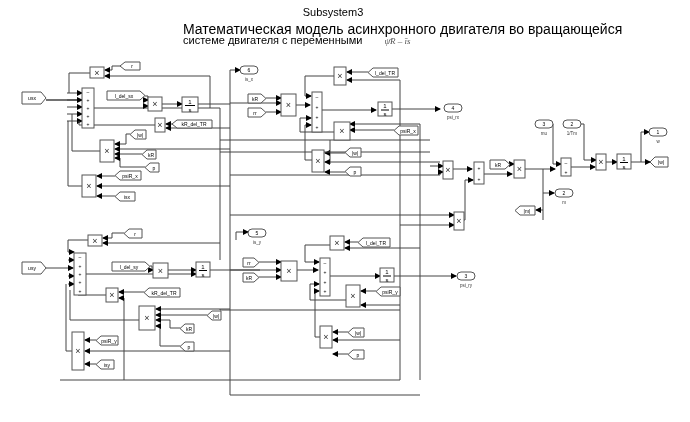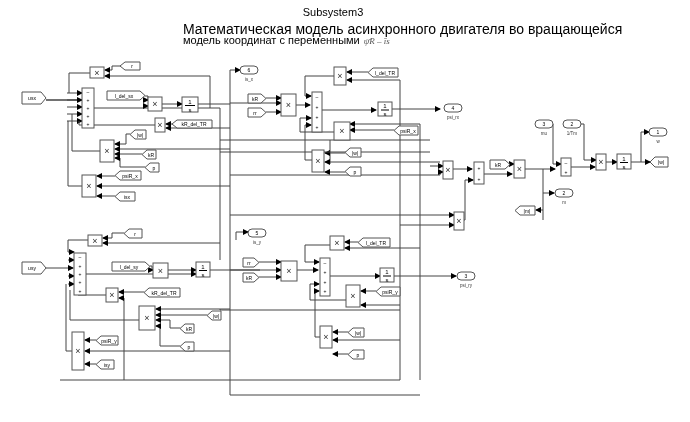--- a/index.html
+++ b/index.html
@@ -1,29 +1,29 @@
 <!DOCTYPE html>
 <html><head>
 <meta charset="utf-8">
 <style>
   html, body { margin:0; padding:0; background:#ffffff; }
   body { width:690px; height:422px; position:relative; overflow:hidden; font-family:"Liberation Sans", sans-serif; }
   #title { position:absolute; left:0; width:666px; top:6px; text-align:center; font-size:11px; color:#000; }
   #sub1 { position:absolute; left:183px; top:21px; font-size:14px; color:#000; white-space:nowrap; }
   #sub2 { position:absolute; left:183px; top:34px; font-size:11px; color:#000; white-space:nowrap; }
-  #sub2 .math { font-family:"Liberation Serif", serif; font-style:italic; font-size:9px; color:#555; margin-left:4px; }
+  #sub2 .math { font-family:"Liberation Serif", serif; font-style:italic; font-size:9px; color:#555; margin-left:22px; }
   svg#diagram { position:absolute; left:0; top:0; }
   svg text { font-family:"Liberation Sans", sans-serif; }
 </style>
 </head>
 <body>
 
 <div id="title">Subsystem3</div>
 <div id="sub1">Математическая модель асинхронного двигателя во вращающейся</div>
-<div id="sub2"><span>модель координат с переменными</span><span class="math">ψ̄R – īs</span></div>
+<div id="sub2"><span>системе двигателя с переменными</span><span class="math">ψ̄R – īs</span></div>
 
 <svg id="diagram" width="690" height="422" viewBox="0 0 690 422">
   <defs>
     <marker id="arr" markerWidth="6" markerHeight="6" refX="5" refY="3" orient="auto">
       <path d="M0,0 L6,3 L0,6 z" fill="#000"></path>
     </marker>
   </defs>
   <g id="wires" stroke="#444" stroke-width="1" fill="none">
       <polyline points="46,100 82,100"></polyline>
       <polyline points="46,100 82,100"></polyline>

